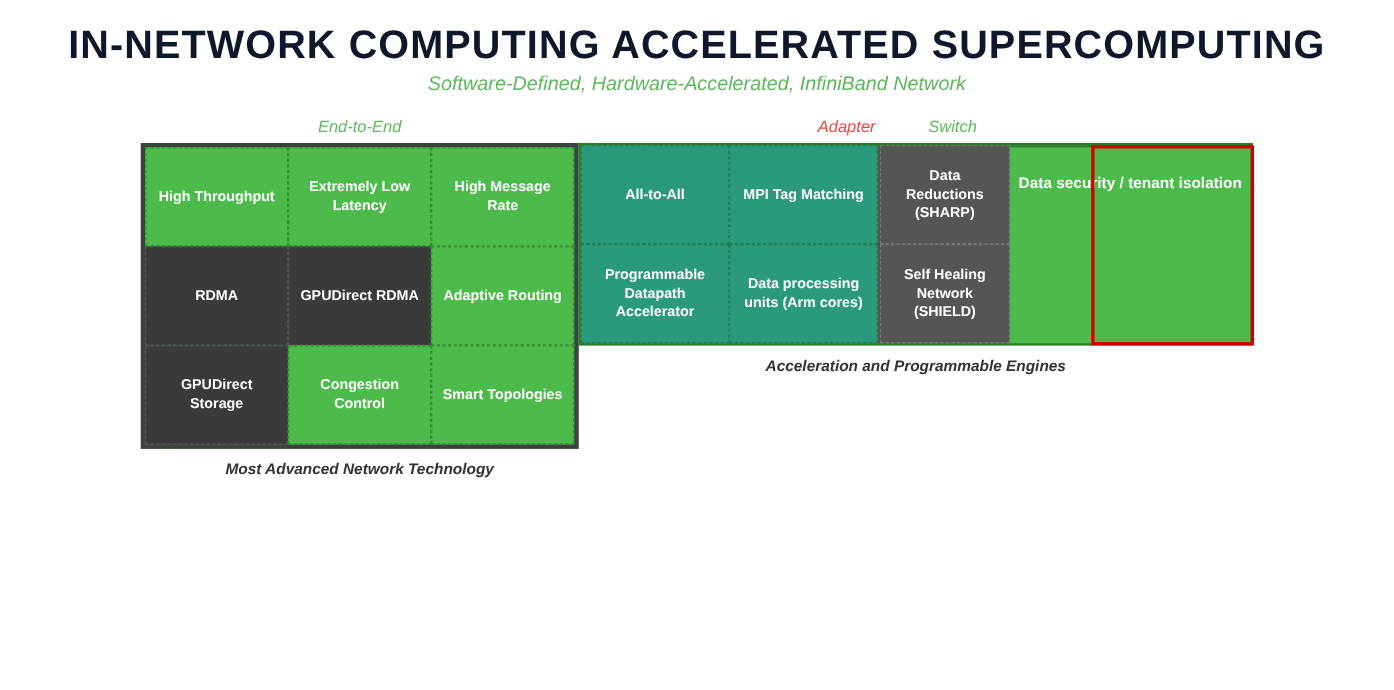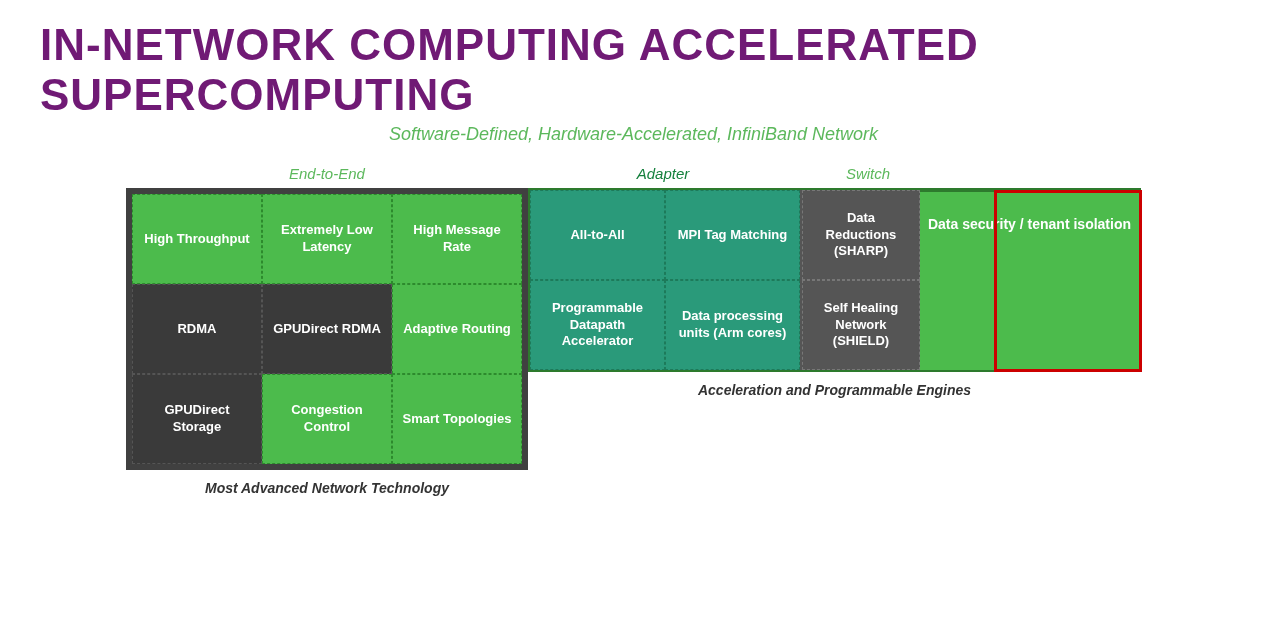--- a/index.html
+++ b/index.html
@@ -10,24 +10,24 @@
       width: 1267px;
       height: 627px;
       overflow: hidden;
       display: flex;
       flex-direction: column;
       align-items: center;
       padding: 20px 40px 10px 40px;
     }
 
     .main-title {
-      font-size: 44px;
+      font-size: 36px;
       font-weight: 900;
-      color: #701a75;
-      text-align: left;
+      color: #0f172a;
+      text-align: right;
       letter-spacing: 1px;
       margin-bottom: 4px;
     }
 
     .subtitle {
       font-size: 18px;
       color: #5cb85c;
       text-align: center;
       margin-bottom: 20px;
       font-style: italic;
@@ -48,21 +48,21 @@
     }
 
     .end-to-end-label {
       color: #5cb85c;
       font-size: 15px;
       margin-bottom: 6px;
       font-style: italic;
     }
 
     .grid-container {
-      border: 6px solid #404040;
+      border: 4px solid #404040;
       background: #3daa3d;
       display: grid;
       grid-template-columns: repeat(3, 130px);
       grid-template-rows: repeat(3, 90px);
       gap: 0;
       position: relative;
     }
 
     .grid-cell {
       background: #4cbb4c;
@@ -103,25 +103,25 @@
       align-items: center;
     }
 
     .right-labels-row {
       display: flex;
       width: 100%;
       margin-bottom: 6px;
     }
 
     .adapter-label {
-      color: #15803d;
+      color: #ef4444;
       font-size: 15px;
       font-style: italic;
       width: 270px;
-      text-align: center;
+      text-align: right;
     }
 
     .switch-label {
       color: #5cb85c;
       font-size: 15px;
       font-style: italic;
       width: 140px;
       text-align: center;
     }
 

